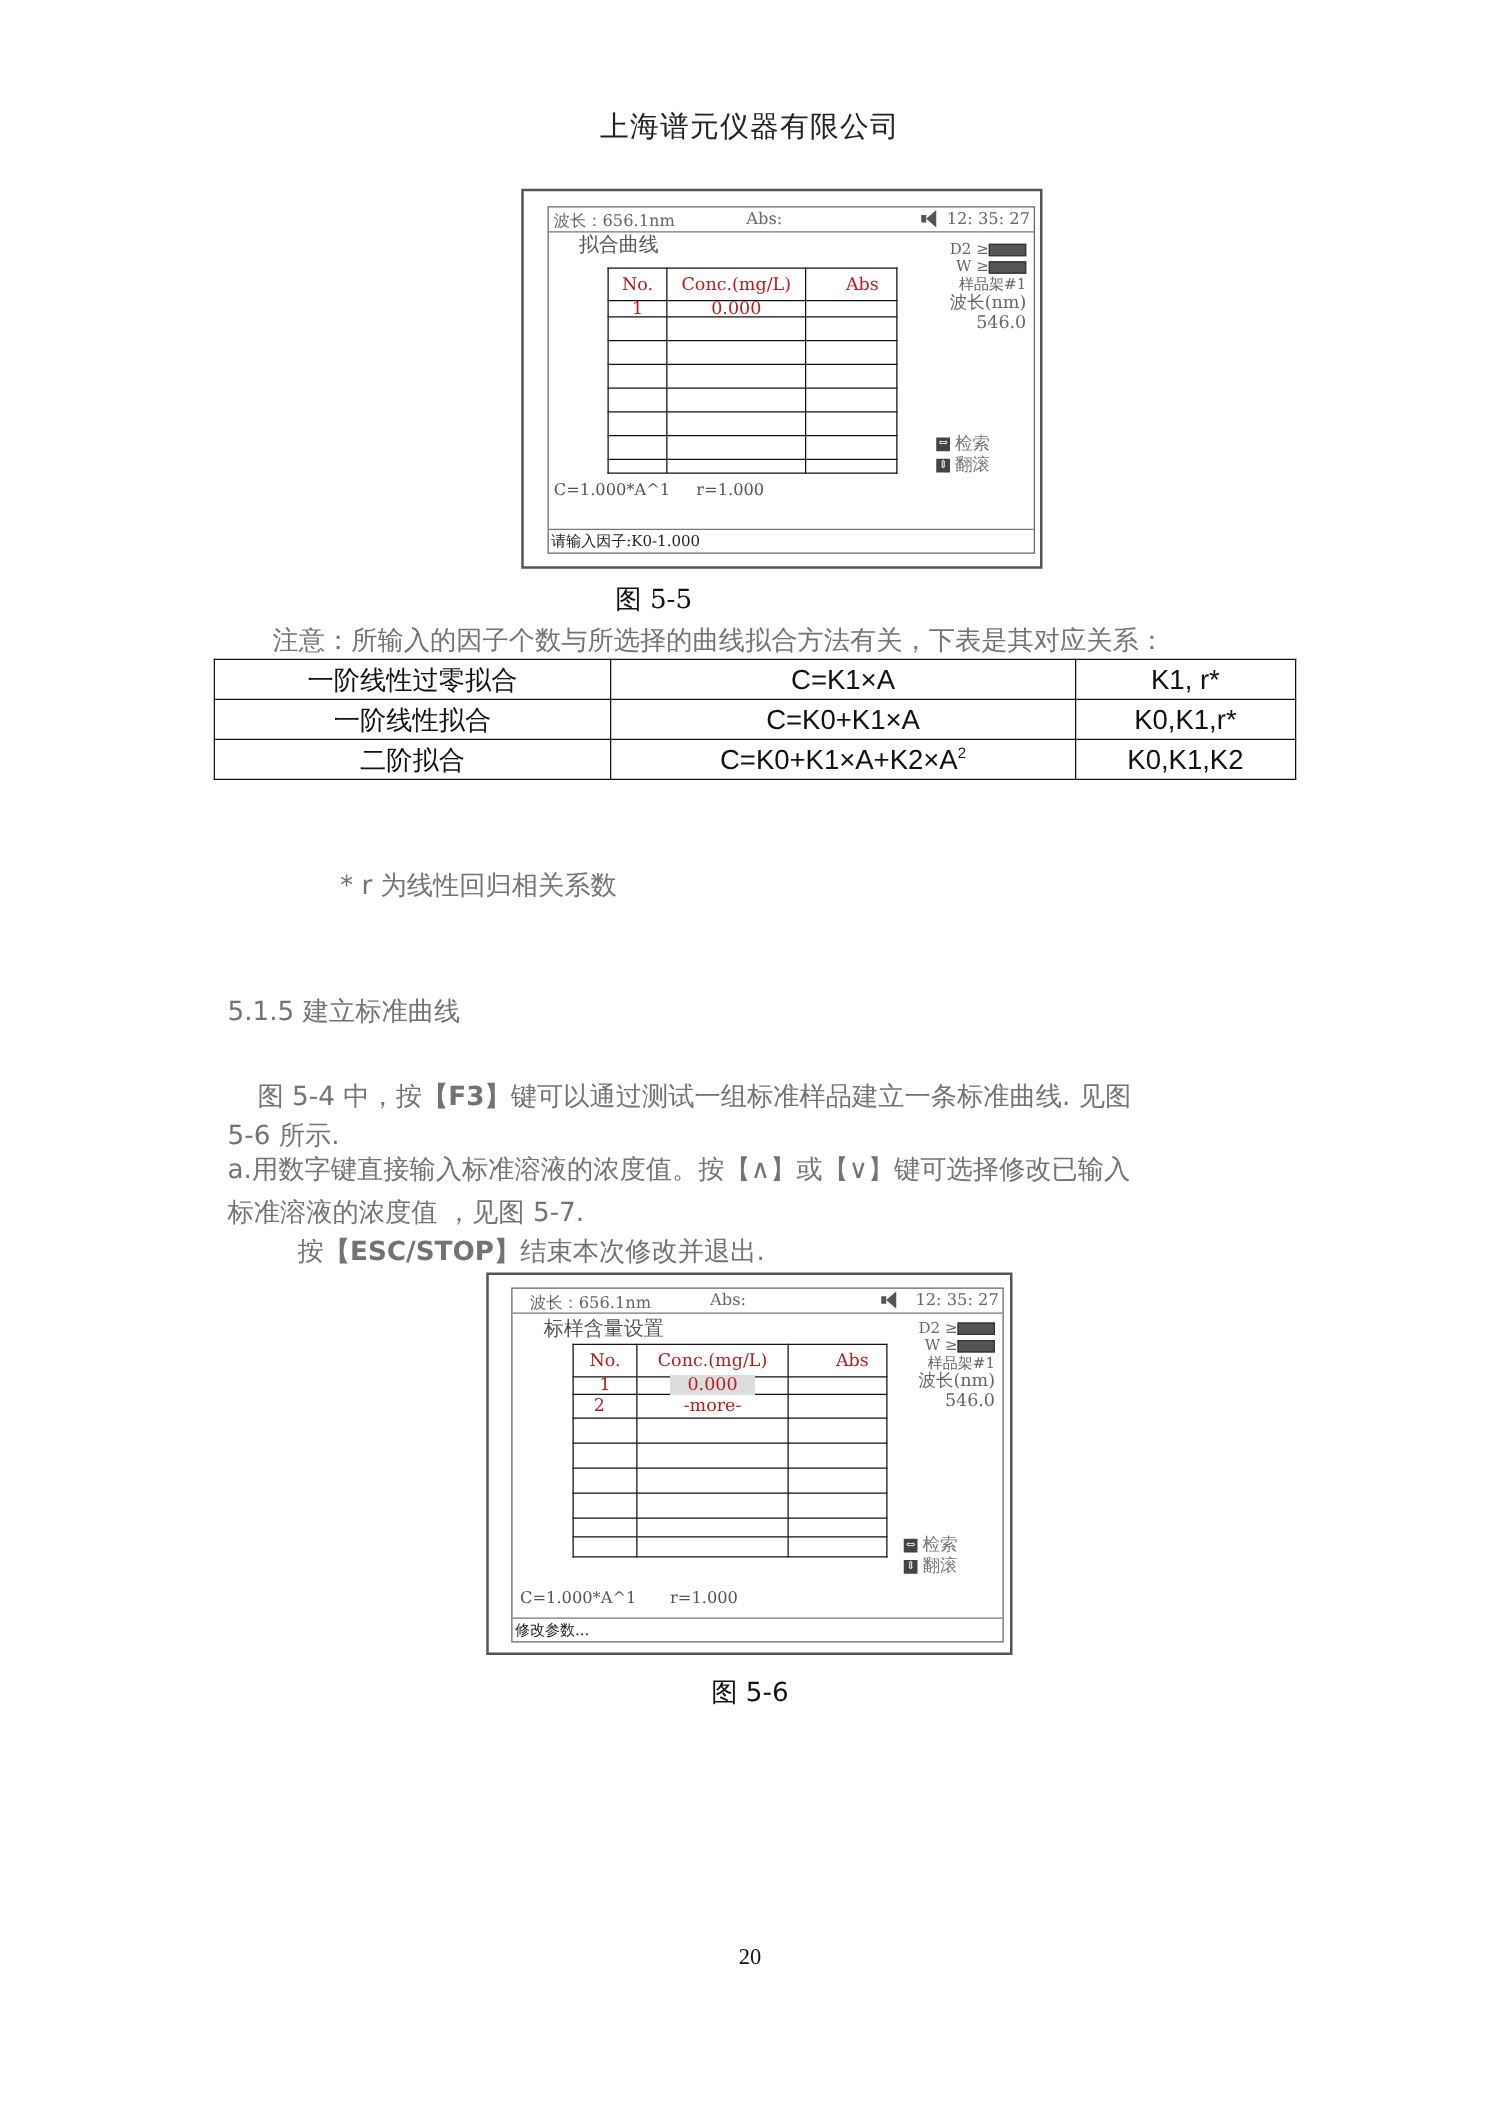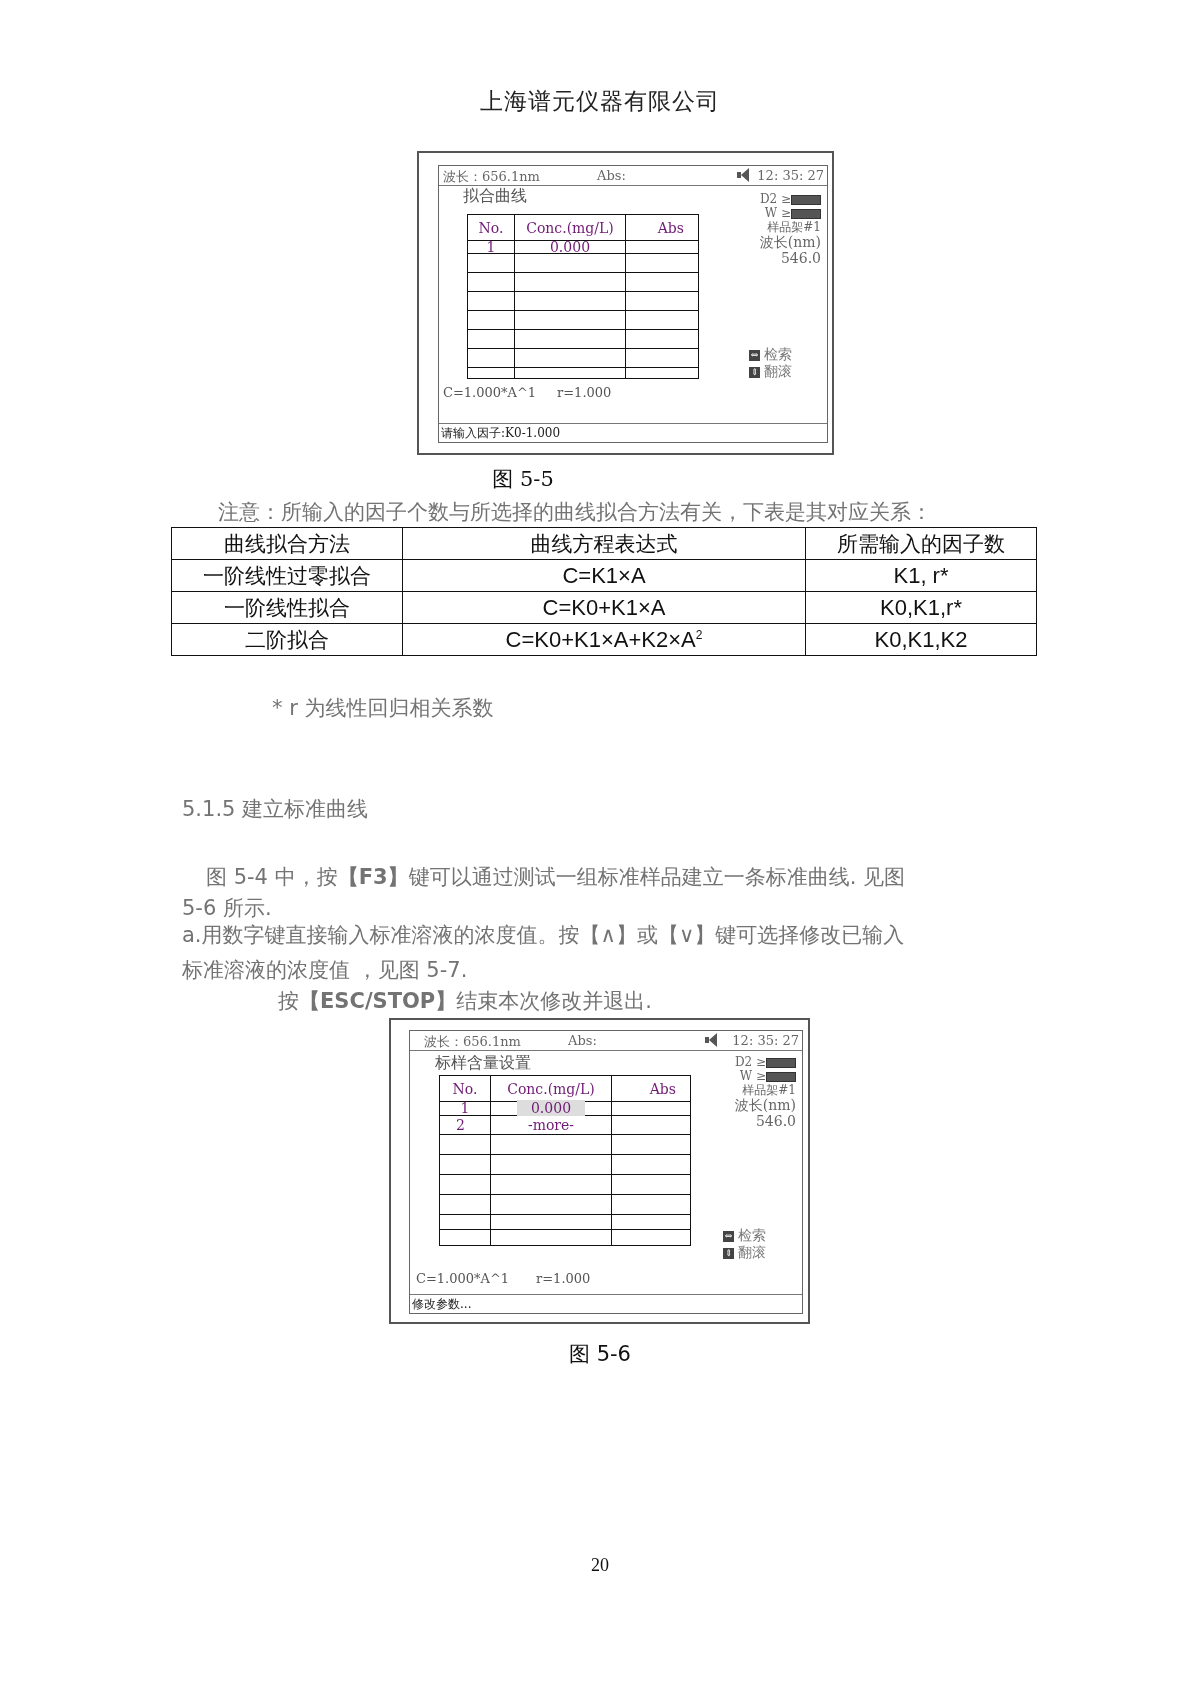--- a/index.html
+++ b/index.html
@@ -13,21 +13,21 @@
 
   
   .frame { border:2px solid #555; background:#fff; box-sizing:border-box; }
   .screen { border:1.5px solid #666; box-sizing:border-box; background:#fff; font-family:"DejaVu Serif", serif; color:#666; }
   .topbar { position:absolute; left:0; right:0; top:0; height:19px; border-bottom:1.5px solid #777; font-size:13px; }
   .topbar span { position:absolute; top:2px; }
   .spk { position:absolute; top:2px; width:0; height:0; }
   .spk::before { content:""; position:absolute; left:0; top:4px; width:4px; height:6px; background:#555; }
   .spk::after { content:""; position:absolute; left:4px; top:0; border-right:8px solid #555; border-top:7px solid transparent; border-bottom:7px solid transparent; width:0; height:0; }
   .stitle { position:absolute; font-size:16px; color:#555; }
-  table.lcd { position:absolute; border-collapse:collapse; font-size:14px; color:#701a75; }
+  table.lcd { position:absolute; border-collapse:collapse; font-size:14px; color:#b91c1c;margin-left:19px; }
   table.lcd td { border:1.5px solid #111; padding:0; text-align:center; }
   .side { position:absolute; font-size:12px; color:#666; text-align:right; line-height:14px; }
   .bar { display:inline-block; width:28px; height:8px; background:#555; border:1px solid #333; vertical-align:middle; }
   .hint { position:absolute; font-size:14px; color:#777; }
   .keybox { display:inline-block; width:11px; height:11px; background:#444; color:#fff; font-size:9px; line-height:11px; text-align:center; vertical-align:middle; margin-right:4px; }
   .formula { position:absolute; font-size:13px; color:#555; }
   .status { position:absolute; left:0; right:0; bottom:0; height:19px; border-top:1.5px solid #777; font-size:12px; color:#222; padding-left:2px; line-height:19px; box-sizing:border-box; }
   .hl { background:#ddd; }
 
   
@@ -114,25 +114,20 @@
     <div class="status">请输入因子:K0-1.000</div>
   </div>
 </div>
 
 <div class="abs caption" style="left:0; width:1046px; top:465px;">图 5-5</div>
 
 <div class="abs para" style="left:218px; top:497px; font-family:'DejaVu Serif', serif;">注意：所输入的因子个数与所选择的曲线拟合方法有关，下表是其对应关系：</div>
 
 <table class="rel" style="left:171px; top:527px; width:866px;">
   <tbody>
-      <tr>
-    <td class="cn" style="width:230px;">曲线拟合方法</td>
-    <td class="cn" style="width:402px;">曲线方程表达式</td>
-    <td class="cn">所需输入的因子数</td>
-  </tr>
   <tr>
     <td class="cn">一阶线性过零拟合</td>
     <td class="en">C=K1×A</td>
     <td class="en">K1, r*</td>
   </tr>
   <tr>
     <td class="cn">一阶线性拟合</td>
     <td class="en">C=K0+K1×A</td>
     <td class="en">K0,K1,r*</td>
   </tr>
@@ -145,21 +140,21 @@
   </table>
 
 <div class="abs para" style="left:272px; top:693px;">* r  为线性回归相关系数</div>
 
 <div class="abs para" style="left:182px; top:794px;">5.1.5  建立标准曲线</div>
 
 <div class="abs para" style="left:206px; top:862px;"><span>图 5-4 中，按</span><b>【F3】</b><span>键可以通过测试一组标准样品建立一条标准曲线. 见图</span></div>
 <div class="abs para" style="left:182px; top:893px;">5-6 所示.</div>
 <div class="abs para" style="left:182px; top:920px;">a.用数字键直接输入标准溶液的浓度值。按【∧】或【∨】键可选择修改已输入</div>
 <div class="abs para" style="left:182px; top:955px;">标准溶液的浓度值 ，见图 5-7.</div>
-<div class="abs para" style="left:238px; top:986px;margin-left:40px;"><span>按</span><b>【ESC/STOP】</b><span>结束本次修改并退出.</span></div>
+<div class="abs para" style="left:238px; top:986px;"><span>按</span><b>【ESC/STOP】</b><span>结束本次修改并退出.</span></div>
 
 <div class="abs frame" style="left:389px; top:1018px; width:421px; height:306px;">
   <div class="abs screen" style="left:18px; top:10px; width:394px; height:284px;">
     <div class="topbar">
       <span style="left:14px;">波长：656.1nm</span>
       <span style="left:158px;">Abs:</span>
       <span class="spk" style="left:295px;"></span>
       <span style="right:3px;">12: 35: 27</span>
     </div>
     <div class="stitle" style="left:25px; top:22px;">标样含量设置</div>

